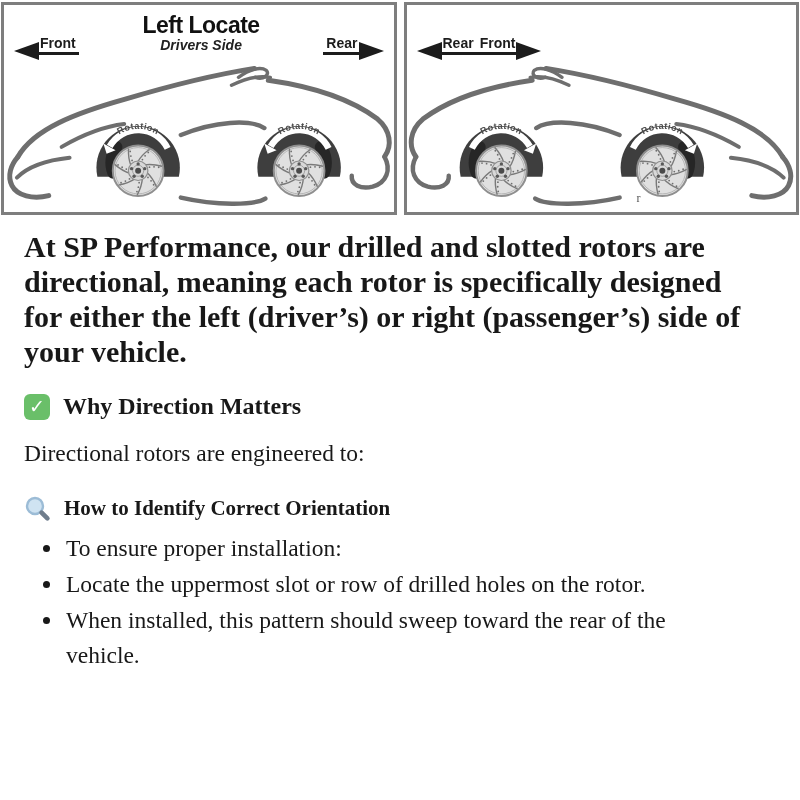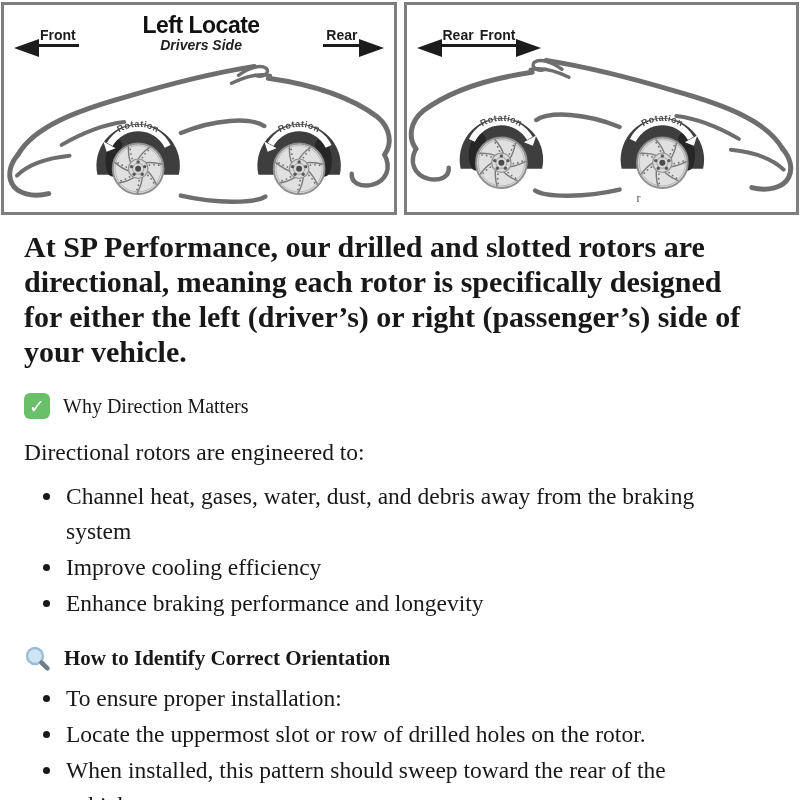--- a/index.html
+++ b/index.html
@@ -5,33 +5,33 @@
   html,body{margin:0;padding:0;background:#ffffff;width:800px;height:800px;overflow:hidden;}
   body{font-family:"Liberation Serif", serif;color:#181818;}
 
   
   .diagram{display:flex;gap:7px;padding:2px 1px 0 1px;}
   .panel{flex:1 1 0;border:3px solid #7e7e7e;background:#fff;height:207px;position:relative;overflow:hidden;}
   .panel-head{display:flex;align-items:flex-start;padding:7px 10px 0 10px;}
   .panel-titles{flex:1 1 auto;text-align:center;line-height:1.05;margin-top:1px;}
   .panel-title{font-family:"Liberation Sans", sans-serif;font-weight:bold;font-size:23px;letter-spacing:-0.5px;color:#111;}
   .panel-sub{font-family:"Liberation Sans", sans-serif;font-weight:bold;font-style:italic;font-size:14px;color:#222;margin-top:1px;}
-  .dir-arrow{display:flex;align-items:flex-end;margin-top:16px;flex:0 0 auto;}
+  .dir-arrow{display:flex;align-items:center;margin-top:24px;flex:0 0 auto;}
   .dir-label{font-family:"Liberation Sans", sans-serif;font-weight:bold;font-size:14px;color:#1c1c1c;border-bottom:3px solid #1c1c1c;padding:0 3px 1px 3px;line-height:1.1;}
   .tri{width:0;height:0;border-top:9px solid transparent;border-bottom:9px solid transparent;margin-bottom:-10px;}
   .tri-l{border-right:25px solid #1c1c1c;margin-right:-2px;}
   .tri-r{border-left:25px solid #1c1c1c;margin-left:-2px;}
   .car{display:block;width:100%;height:158px;margin-top:-4px;}
   .artifact{position:absolute;left:230px;bottom:6px;font-size:12px;color:#555;font-family:"Liberation Serif",serif;}
 
   
   .article{padding:14px 24px 0 24px;}
   .intro{font-size:30px;line-height:35px;max-width:742px;margin:0;font-weight:bold;}
   .sec-head{display:flex;align-items:center;gap:13px;margin-top:24px;}
-  .sec-head .title{font-size:20px;font-weight:normal;}
+  .sec-head .title{font-size:24px;font-weight:bold;}
   .sec-head.plain .title{font-weight:bold;font-size:21px;}
   .check-badge{width:26px;height:26px;border-radius:6px;background:#6abf69;display:inline-flex;align-items:center;justify-content:center;
     color:#fff;font-family:"DejaVu Sans",sans-serif;font-weight:bold;font-size:19px;line-height:1;flex:0 0 auto;}
   .mag-icon{flex:0 0 auto;display:block;}
   .lead{font-size:23.5px;line-height:35px;margin:16px 0 0 0;}
   ul.blist{margin:9px 0 0 0;padding:0 0 0 40px;max-width:730px;}
   ul.blist li{font-size:23.5px;line-height:35px;max-width:668px;margin:0 0 1px 0;padding-left:2px;}
 </style>
 </head>
 <body>
@@ -295,25 +295,20 @@
 
   <p class="intro">At SP Performance, our drilled and slotted rotors are directional, meaning each rotor is specifically designed for either the left (driver’s) or right (passenger’s) side of your vehicle.</p>
 
   <div class="sec-head">
     <span class="check-badge" style="background: rgb(106, 191, 105);">✓</span>
     <span class="title">Why Direction Matters</span>
   </div>
 
   <p class="lead">Directional rotors are engineered to:</p>
 
-  <ul class="blist">
-    <li>Channel heat, gases, water, dust, and debris away from the braking system</li>
-    <li>Improve cooling efficiency</li>
-    <li>Enhance braking performance and longevity</li>
-  </ul>
 
   <div class="sec-head plain">
     <svg class="mag-icon" width="27" height="27" viewBox="0 0 27 27">
       <circle cx="11" cy="11" r="8" fill="#cfe3f2" stroke="#9cbcd6" stroke-width="2.4"></circle>
       <line x1="17.6" y1="17.6" x2="23.4" y2="23.4" stroke="#6f7d8c" stroke-width="4.6" stroke-linecap="round"></line>
     </svg>
     <span class="title">How to Identify Correct Orientation</span>
   </div>
 
   <ul class="blist">

